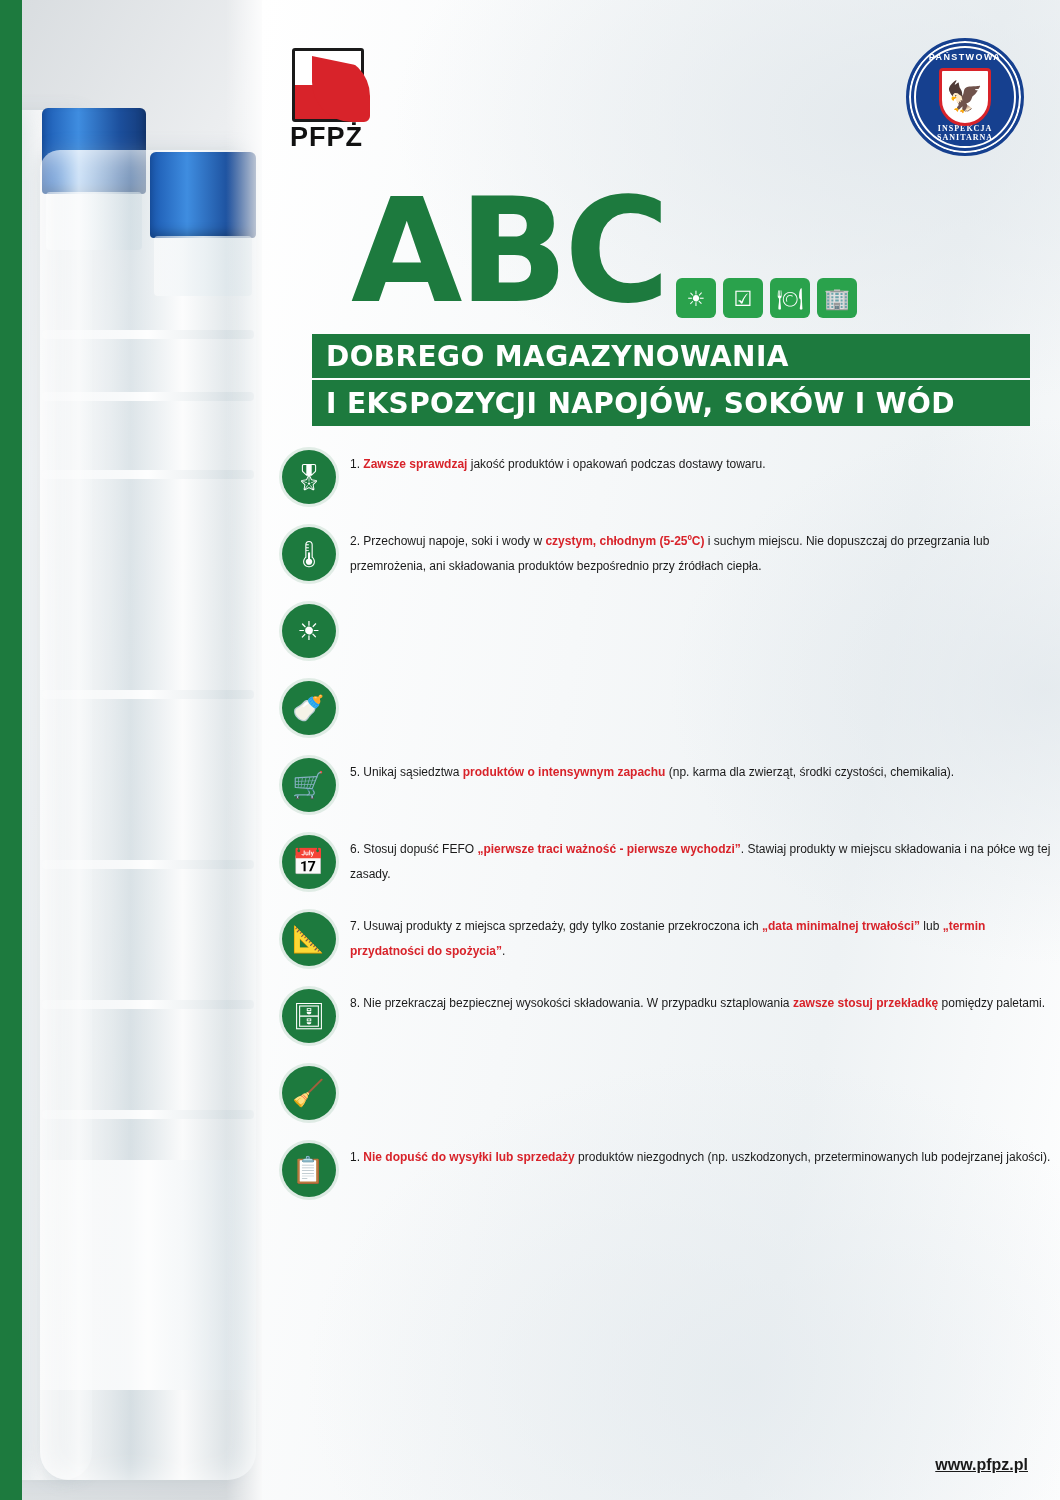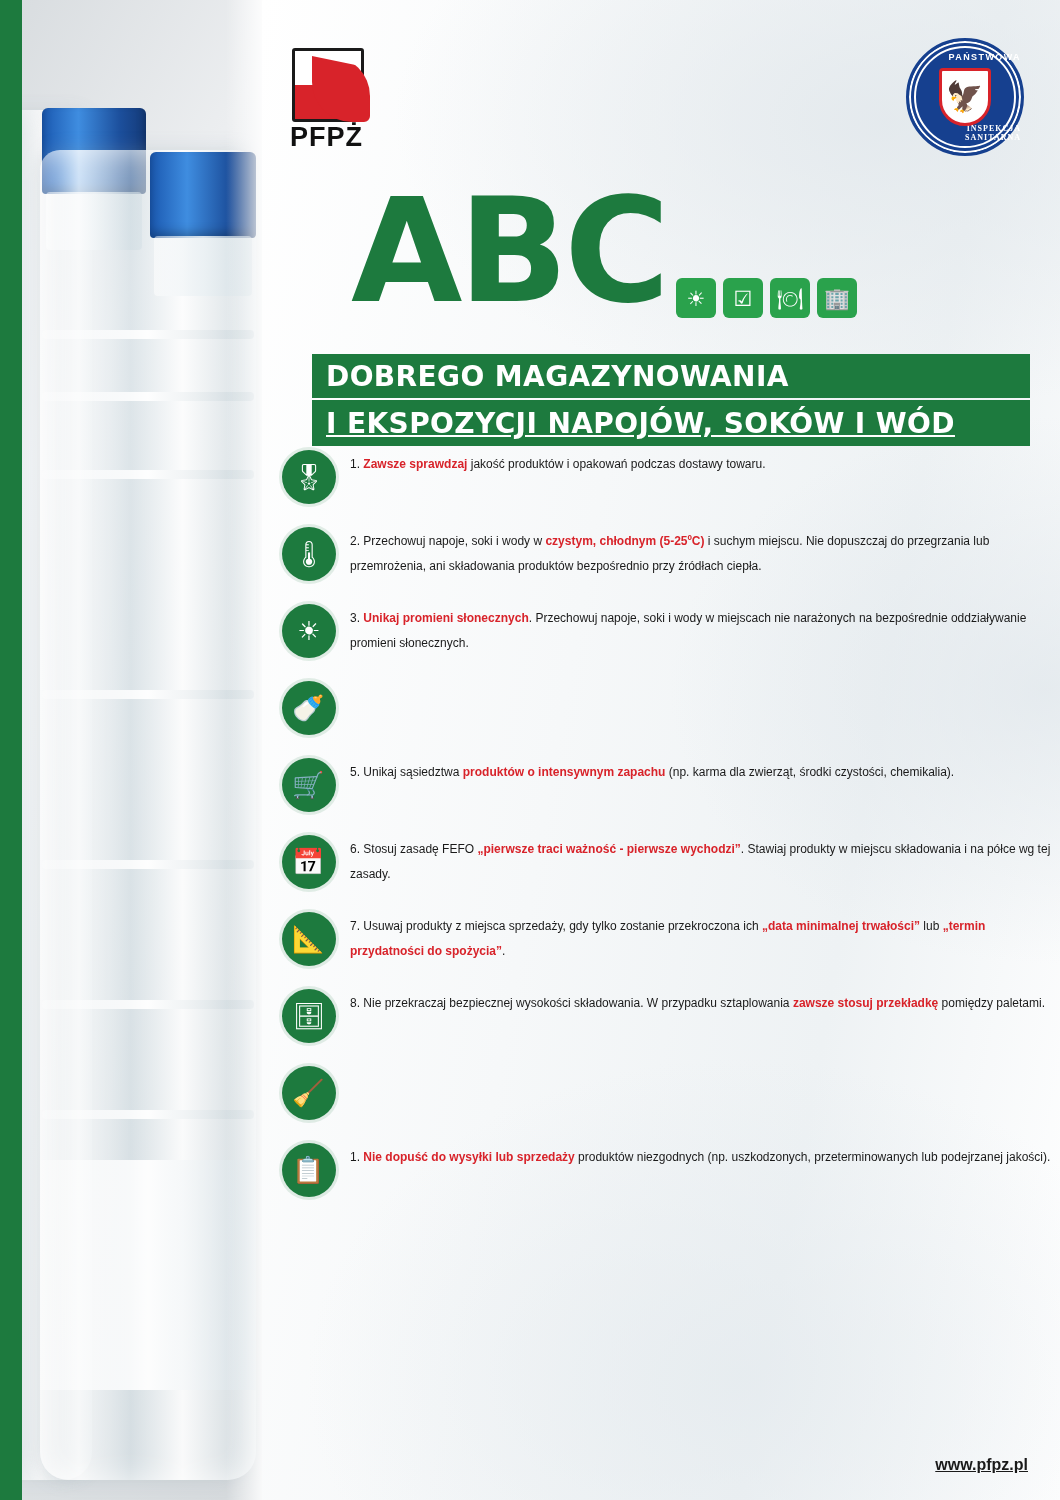--- a/index.html
+++ b/index.html
@@ -123,21 +123,21 @@
     border-radius: 50%; border: 2px solid #ffffff;
   }
   .sanepid .shield {
     width: 52px; height: 58px; background: #ffffff;
     border: 3px solid #d8232a; border-radius: 4px 4px 26px 26px;
     display: flex; align-items: center; justify-content: center;
     position: relative; z-index: 2;
   }
   .sanepid .eagle { font-size: 30px; line-height: 1; color: #1a1a1a; }
   .sanepid .top-text, .sanepid .bottom-text {
-    position: absolute; left: 0; right: 0; text-align: right;
+    position: absolute; left: 0; right: 0; text-align: center;
     color: #ffffff; font-size: 9px; font-weight: bold; letter-spacing: 1.4px;
   }
   .sanepid .top-text { top: 11px; }
   .sanepid .bottom-text { bottom: 11px; font-size: 8px; letter-spacing: 1px; font-family: Liberation Serif, serif; }
   
   .abc-wrap { position: absolute; left: 78px; top: 186px; }
   .abc {
     font-size: 144px; line-height: 130px; font-weight: bold;
     color: #1d7a3e; letter-spacing: -4px;
     font-family: "DejaVu Sans", sans-serif;
@@ -152,24 +152,23 @@
     background: #2aa24c; color: #ffffff;
     display: flex; align-items: center; justify-content: center;
     font-size: 21px; line-height: 1;
   }
   .band {
     position: absolute; left: 50px; width: 718px;
     background: #1d7a3e; color: #ffffff;
     font-weight: bold; letter-spacing: 0.4px;
     display: flex; align-items: center;
     font-family: "DejaVu Sans", sans-serif;
-    margin-top: 20px;
   }
   .band1 { top: 334px; height: 44px; font-size: 28px; padding-left: 14px; }
-  .band2 { top: 380px; height: 46px; font-size: 28px; padding-left: 14px; text-decoration: underline; }
+  .band2 { top: 380px; height: 46px; font-size: 28px; padding-left: 14px; }
   
   .rules { position: absolute; left: 20px; top: 448px; width: 770px; }
   .rule { display: flex; align-items: flex-start; margin-bottom: 21px; }
   .rule-icon {
     flex: 0 0 auto;
     width: 54px; height: 54px; border-radius: 50%;
     background: #1d7a3e; color: #ffffff;
     display: flex; align-items: center; justify-content: center;
     font-size: 26px; line-height: 1; margin-right: 14px; margin-top: 2px;
     box-shadow: 0 0 0 3px rgba(29,122,62,0.12);
@@ -247,32 +246,31 @@
         <div class="rule">
           <div class="rule-icon">🎖</div>
           <div class="rule-text"><span>1. </span><b>Zawsze sprawdzaj</b><span> jakość produktów i opakowań podczas dostawy towaru.</span></div>
         </div>
         <div class="rule">
           <div class="rule-icon">🌡</div>
           <div class="rule-text"><span>2. </span><span>Przechowuj napoje, soki i wody w </span><b>czystym, chłodnym (5-25ºC)</b><span> i suchym miejscu. Nie dopuszczaj do przegrzania lub przemrożenia, ani składowania produktów bezpośrednio przy źródłach ciepła.</span></div>
         </div>
         <div class="rule">
           <div class="rule-icon">☀</div>
-          <div class="rule-text"><span>3. </span><b>Unikaj promieni słonecznych</b><span>. Przechowuj napoje, soki i wody w miejscach nie narażonych na bezpośrednie oddziaływanie promieni słonecznych.</span></div>
         </div>
         <div class="rule">
           <div class="rule-icon">🍼</div>
         </div>
         <div class="rule">
           <div class="rule-icon">🛒</div>
           <div class="rule-text"><span>5. </span><span>Unikaj sąsiedztwa </span><b>produktów o intensywnym zapachu</b><span> (np. karma dla zwierząt, środki czystości, chemikalia).</span></div>
         </div>
         <div class="rule">
           <div class="rule-icon">📅</div>
-          <div class="rule-text"><span>6. </span><span>Stosuj zasadę FEFO </span><b>„pierwsze traci ważność - pierwsze wychodzi”</b><span>. Stawiaj produkty w miejscu składowania i na półce wg tej zasady.</span></div>
+          <div class="rule-text"><span>6. </span><span>Stosuj dopuść FEFO </span><b>„pierwsze traci ważność - pierwsze wychodzi”</b><span>. Stawiaj produkty w miejscu składowania i na półce wg tej zasady.</span></div>
         </div>
         <div class="rule">
           <div class="rule-icon">📐</div>
           <div class="rule-text"><span>7. </span><span>Usuwaj produkty z miejsca sprzedaży, gdy tylko zostanie przekroczona ich </span><b>„data minimalnej trwałości”</b><span> lub </span><b>„termin przydatności do spożycia”</b><span>.</span></div>
         </div>
         <div class="rule">
           <div class="rule-icon">🗄</div>
           <div class="rule-text"><span>8. </span><span>Nie przekraczaj bezpiecznej wysokości składowania. W przypadku sztaplowania </span><b>zawsze stosuj przekładkę</b><span> pomiędzy paletami.</span></div>
         </div>
         <div class="rule">

